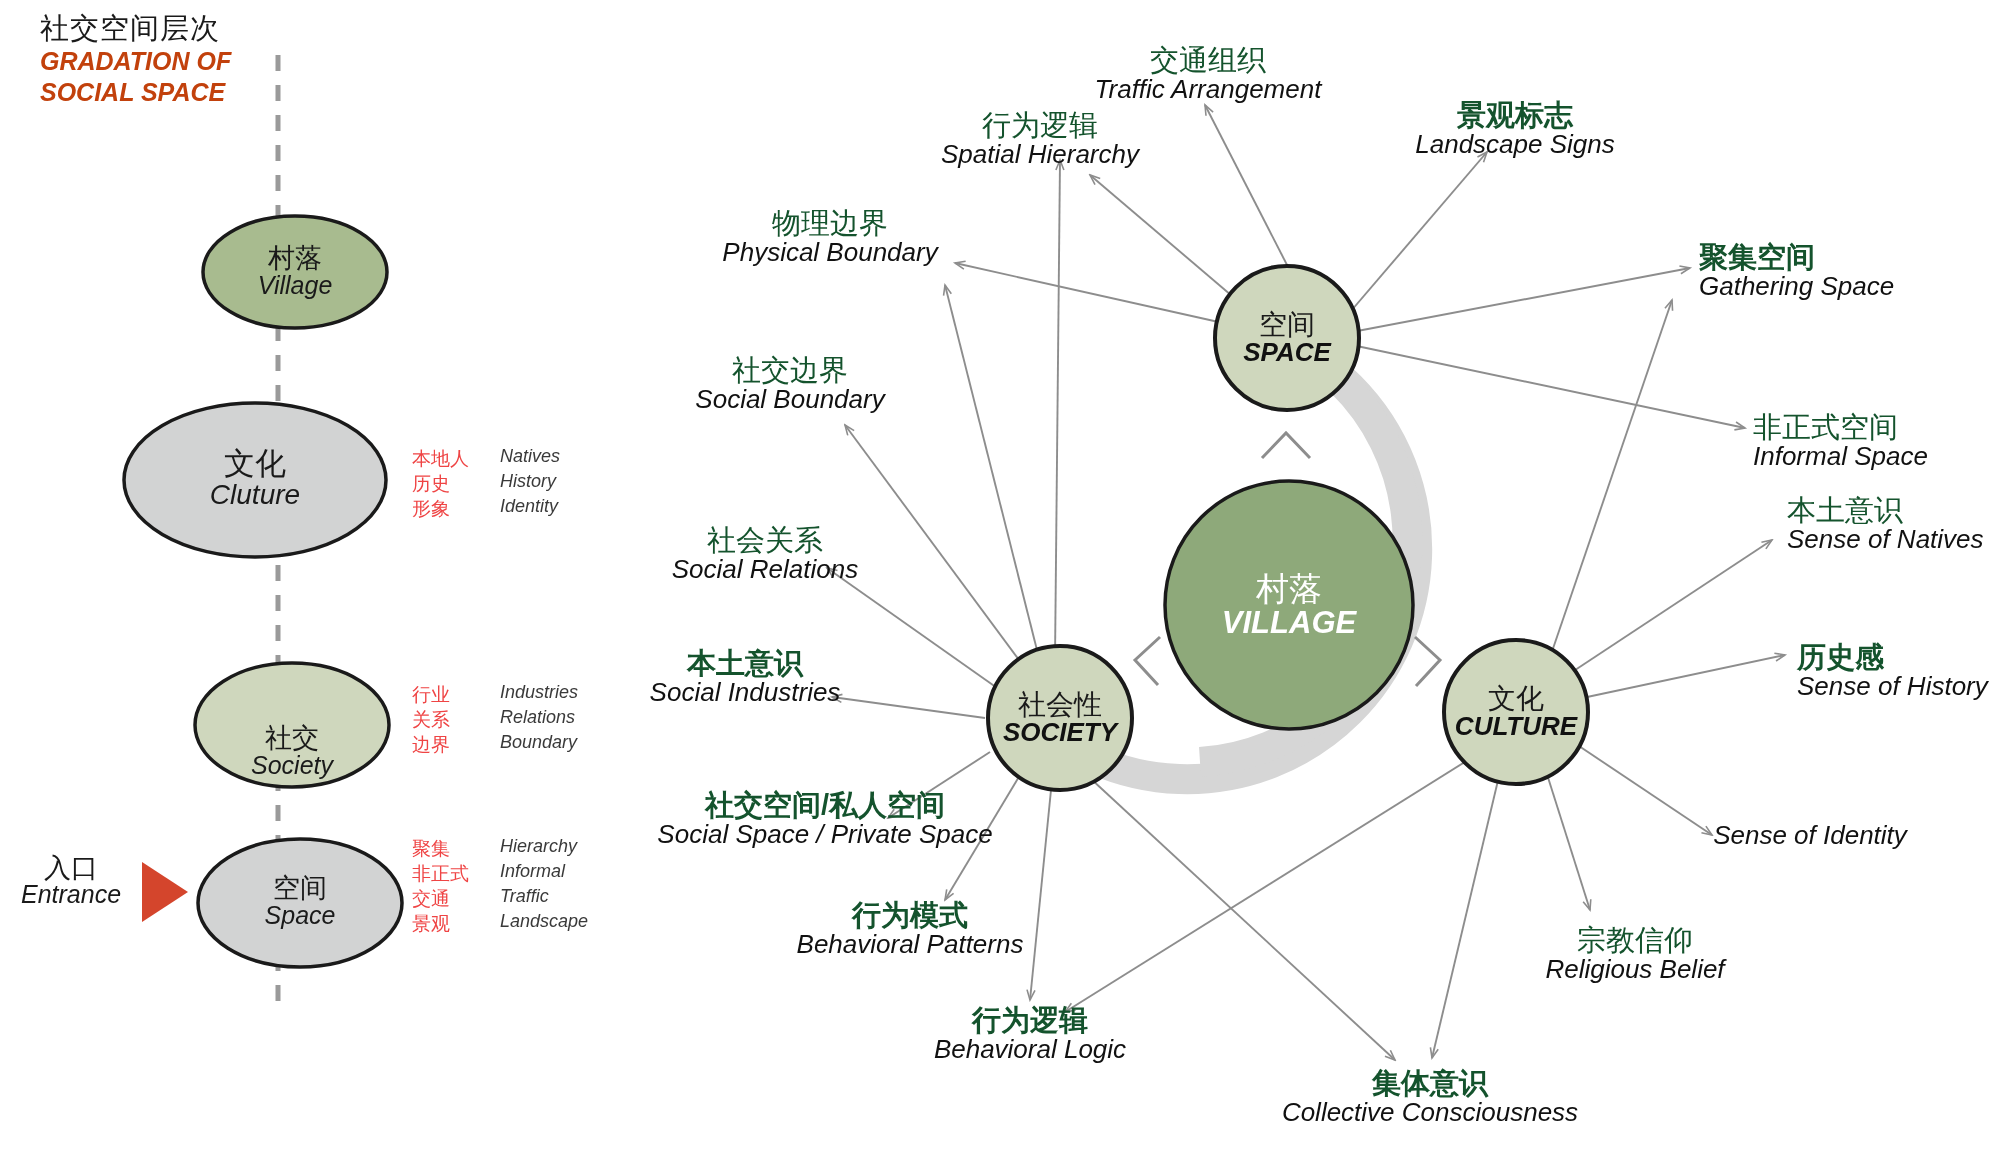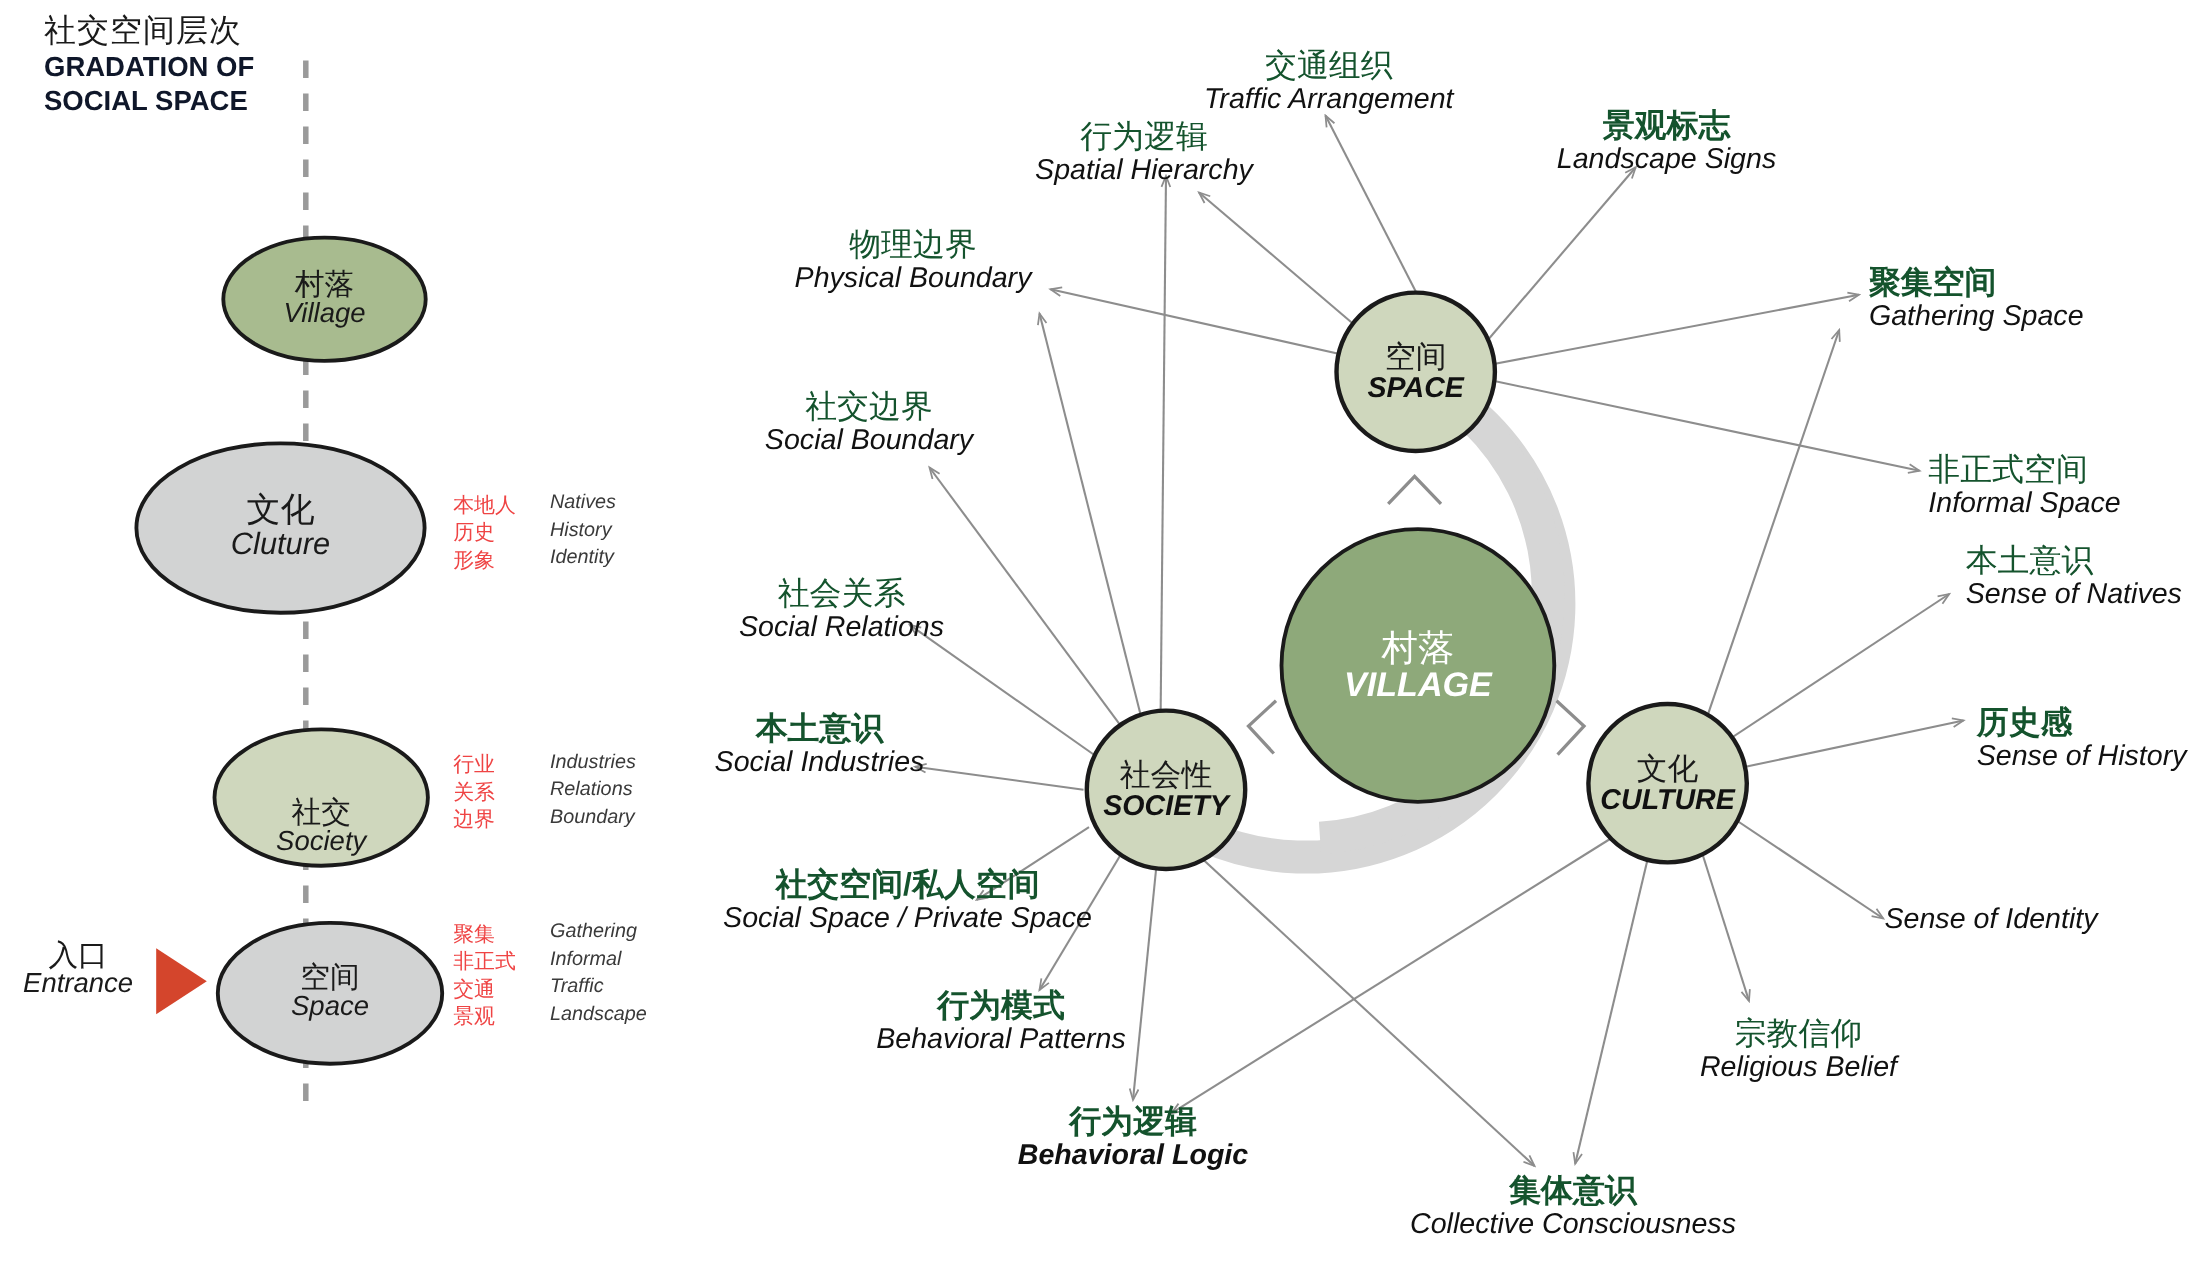--- a/index.html
+++ b/index.html
@@ -5,21 +5,21 @@
 <style>
   html,body{margin:0;padding:0;background:#ffffff;}
   body{width:2000px;height:1150px;position:relative;overflow:hidden;
        font-family:"Liberation Sans","DejaVu Sans",sans-serif;color:#1a1a1a;}
   #root{position:absolute;inset:0;}
   svg{position:absolute;top:0;left:0;width:2000px;height:1150px;}
 
   
   .panel-title{position:absolute;left:40px;top:10px;width:300px;}
   .panel-title .cn{font-size:29px;letter-spacing:1px;color:#1a1a1a;line-height:1.25;}
-  .panel-title .en{font-size:25px;font-weight:bold;line-height:1.22;color:#0f172a;}
+  .panel-title .en{font-size:25px;font-weight:bold;font-style:italic;line-height:1.22;color:#c2410c;}
 
   .node-label{position:absolute;text-align:center;line-height:1.04;}
   .node-label .cn{font-size:27px;color:#1a1a1a;display:block;}
   .node-label .en{font-size:25px;font-style:italic;color:#1a1a1a;display:block;}
 
   .attr-block{position:absolute;font-size:0;}
   .attr-row{display:block;white-space:nowrap;height:25px;}
   .attr-row .k{display:inline-block;width:88px;font-size:19px;color:#ef4444;vertical-align:top;}
   .attr-row .v{display:inline-block;font-size:18px;font-style:italic;color:#3a3a3a;vertical-align:top;}
 
@@ -142,21 +142,21 @@
     <span class="attr-row">
       <span class="k">行业</span><span class="v">Industries</span></span>
     <span class="attr-row">
       <span class="k">关系</span><span class="v">Relations</span></span>
     <span class="attr-row">
       <span class="k">边界</span><span class="v">Boundary</span></span>
   </div>
 
   <div class="attr-block" style="left:412px;top:836px;">
     <span class="attr-row">
-      <span class="k">聚集</span><span class="v">Gathering</span></span>
+      <span class="k">聚集</span><span class="v">Hierarchy</span></span>
     <span class="attr-row">
       <span class="k">非正式</span><span class="v">Informal</span></span>
     <span class="attr-row">
       <span class="k">交通</span><span class="v">Traffic</span></span>
     <span class="attr-row">
       <span class="k">景观</span><span class="v">Landscape</span></span>
   </div>
 
   <div class="entrance">
     <span class="cn">入口</span>
@@ -233,21 +233,21 @@
     <span class="en" style="font-weight:normal;">Social Space / Private Space</span>
   </div>
 
   <div class="leaf c bold" style="left:745px;top:900px;width:330px;">
     <span class="cn">行为模式</span>
     <span class="en" style="font-weight:normal;">Behavioral Patterns</span>
   </div>
 
   <div class="leaf c bold" style="left:865px;top:1005px;width:330px;">
     <span class="cn">行为逻辑</span>
-    <span class="en" style="font-weight:bold;">Behavioral Logic</span>
+    <span class="en" style="font-weight:normal;">Behavioral Logic</span>
   </div>
 
   <div class="leaf c bold" style="left:1245px;top:1068px;width:370px;">
     <span class="cn">集体意识</span>
     <span class="en" style="font-weight:normal;text-align:center;">Collective Consciousness</span>
   </div>
 
   <div class="leaf c" style="left:1470px;top:925px;width:330px;">
     <span class="cn">宗教信仰</span>
     <span class="en">Religious Belief</span>

